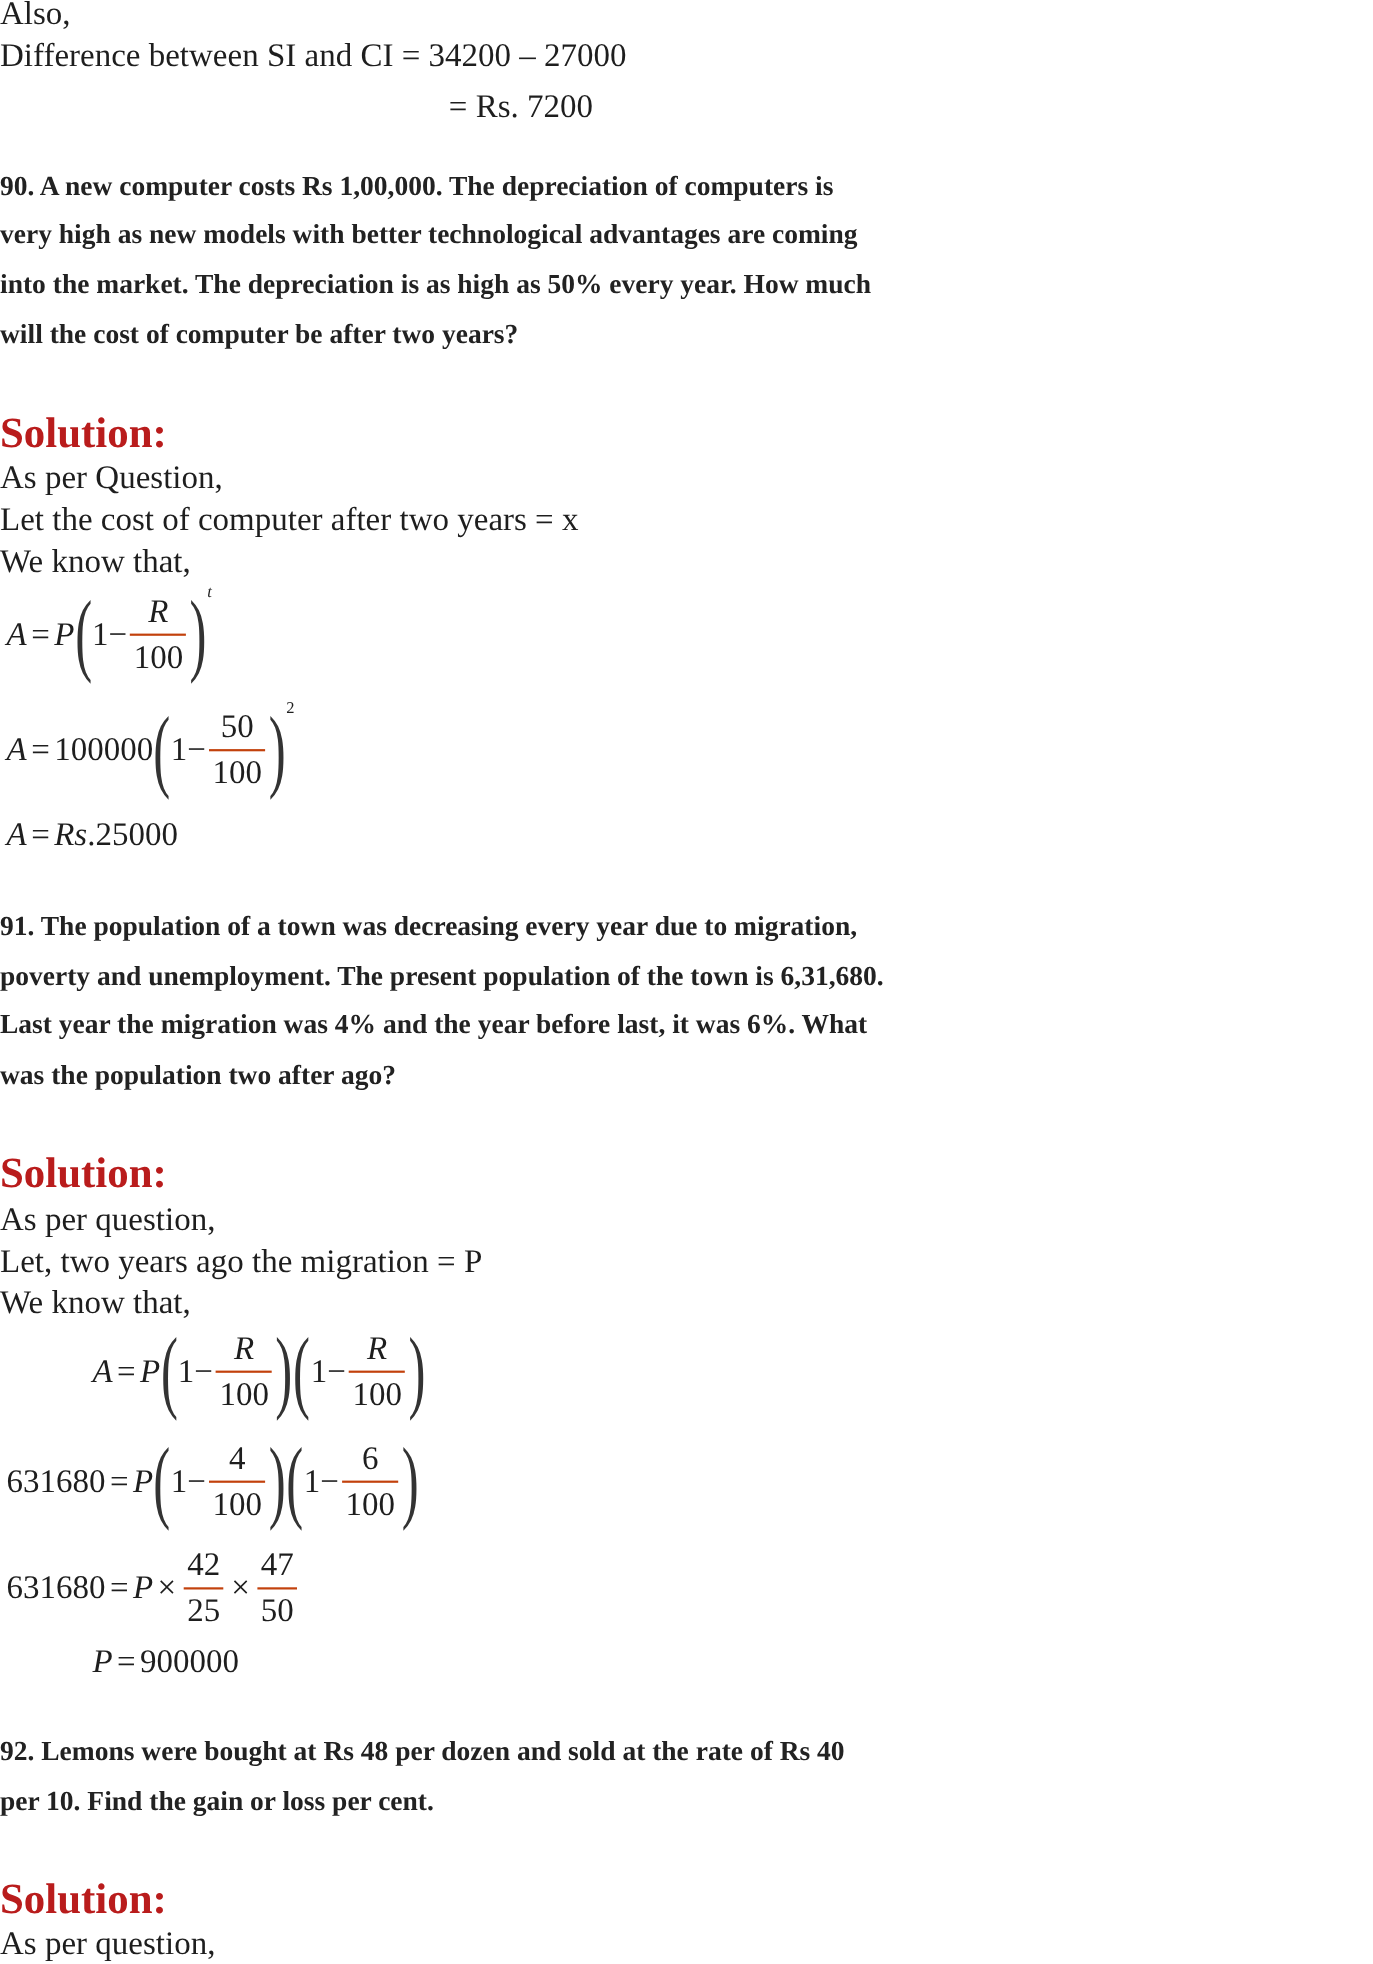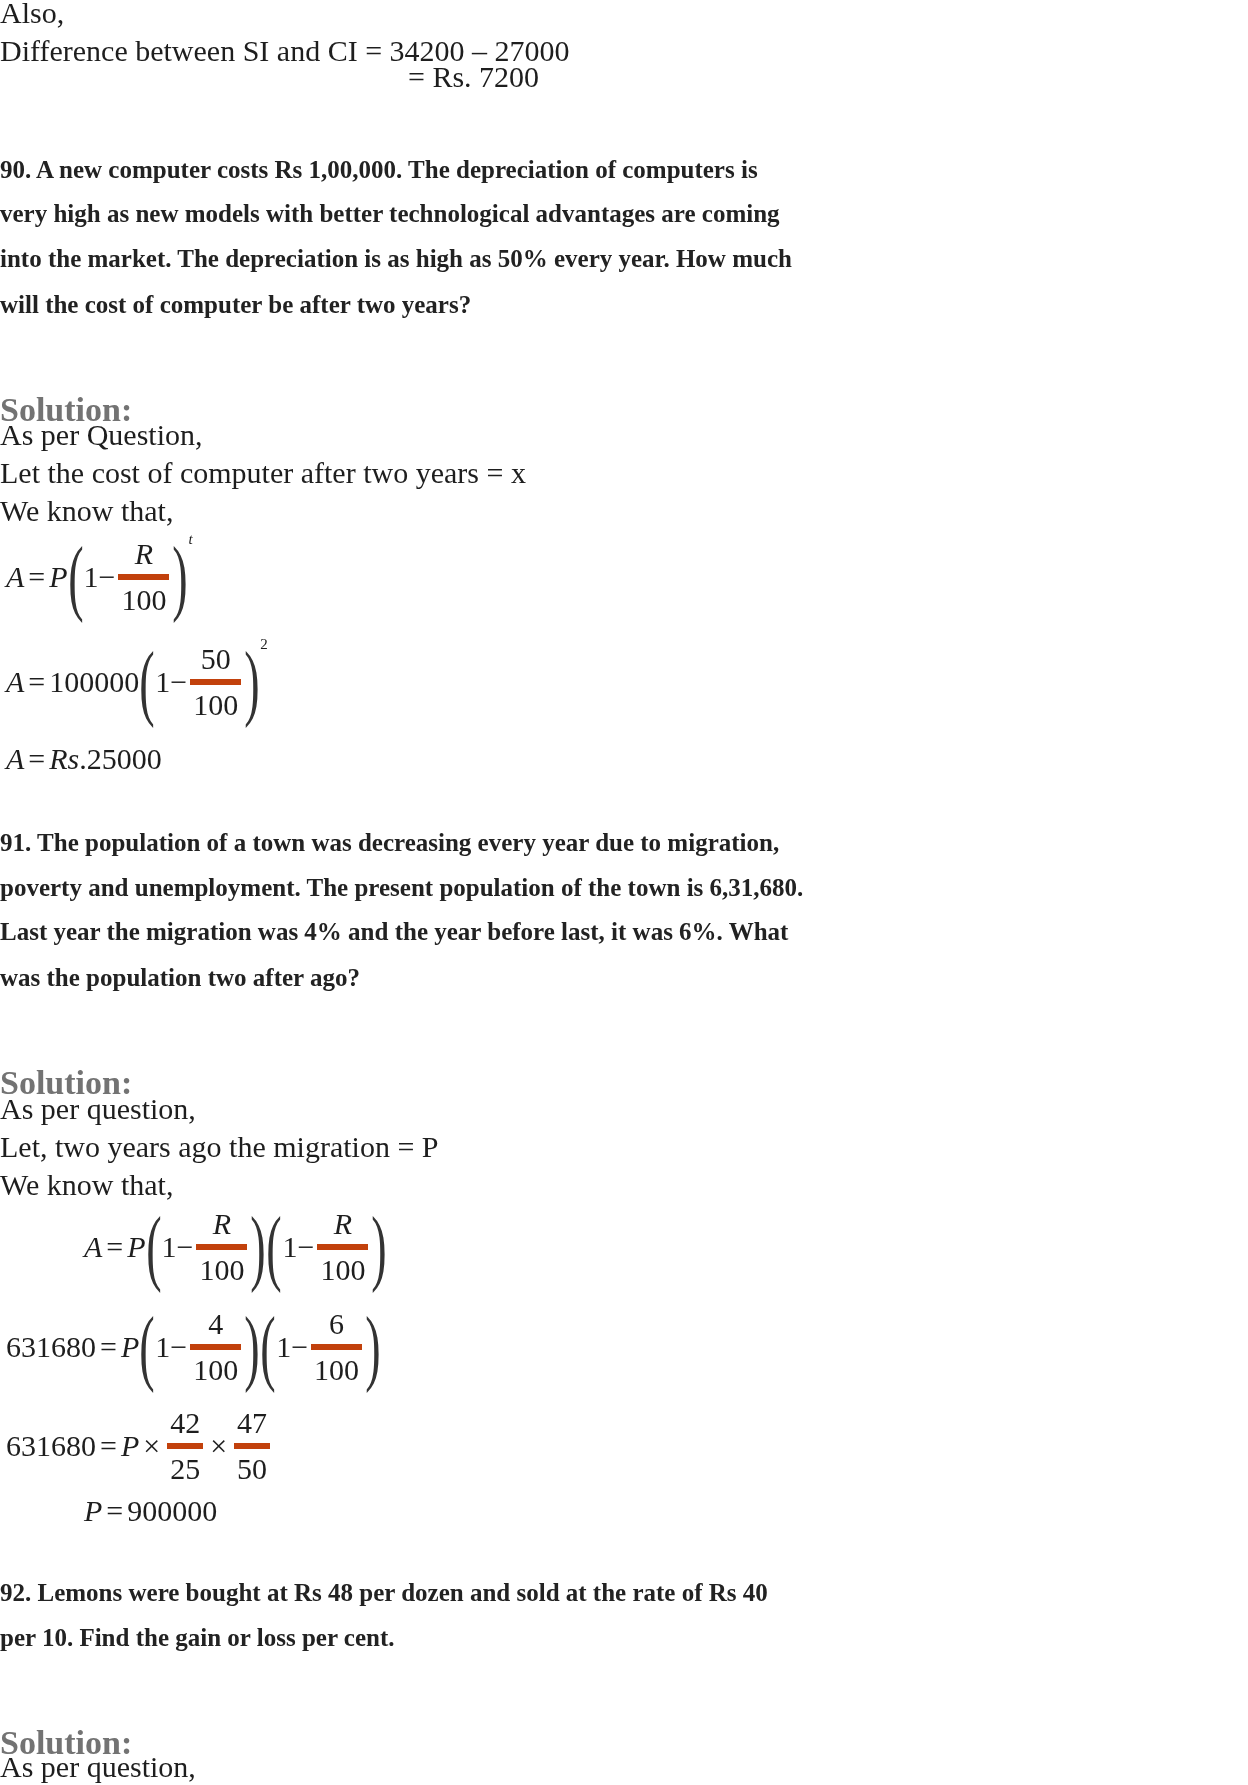--- a/index.html
+++ b/index.html
@@ -1,36 +1,36 @@
 <!DOCTYPE html>
 <html><head>
 <meta charset="utf-8">
 <style>
   html, body { margin: 0; padding: 0; background: #ffffff; }
   body { width: 1248px; height: 1785px; position: relative; overflow: hidden;
          font-family: "Liberation Serif", "DejaVu Serif", serif; color: #1e1e1e; }
   .ln { position: absolute; left: 0; white-space: nowrap; }
   .body-text { font-size: 30px; line-height: 34px; }
   .q-text { font-size: 25px; line-height: 40px; font-weight: bold; color: #222; }
-  .sol-head { font-size: 34px; line-height: 40px; font-weight: bold; color: #737373; margin-top: 16px; }
+  .sol-head { font-size: 39px; line-height: 40px; font-weight: bold; color: #b91c1c; }
   .math { position: absolute; display: flex; align-items: center; font-size: 30px; white-space: nowrap; }
   .math i { font-style: italic; }
   .frac { display: inline-flex; flex-direction: column; align-items: center; margin: 0 3px; }
   .frac .num { padding: 0 3px 2px 3px; line-height: 36px; }
-  .frac .den { border-top: 6px solid #c2410c; padding: 2px 3px 0 3px; line-height: 36px; text-align: center; }
+  .frac .den { border-top: 2px solid #c2410c; padding: 2px 3px 0 3px; line-height: 36px; text-align: center; }
   .paren { font-size: 84px; font-weight: 100; line-height: 84px; transform: scaleX(0.55); display: inline-block; margin: 0 -6px; color: #333; }
   .sup { font-size: 15px; align-self: flex-start; margin-top: -4px; }
   .op { margin: 0 4px; }
 </style>
 </head>
 <body>
 
 <div class="ln body-text" style="top:-4px">Also,</div>
 <div class="ln body-text" style="top:34px">Difference between SI and CI = 34200 – 27000</div>
-<div class="ln body-text" style="top:60px; left:408px">= Rs. 7200</div>
+<div class="ln body-text" style="top:80px; left:408px">= Rs. 7200</div>
 
 <div>
   <div class="ln q-text" style="top:150px">90. A new computer costs Rs 1,00,000. The depreciation of computers is</div>
   <div class="ln q-text" style="top:194px">very high as new models with better technological advantages are coming</div>
   <div class="ln q-text" style="top:239px">into the market. The depreciation is as high as 50% every year. How much</div>
   <div class="ln q-text" style="top:285px">will the cost of computer be after two years?</div>
 
   <div class="ln sol-head" style="top:374px">Solution:</div>
   <div class="ln body-text" style="top:418px">As per Question,</div>
   <div class="ln body-text" style="top:456px">Let the cost of computer after two years = x</div>

